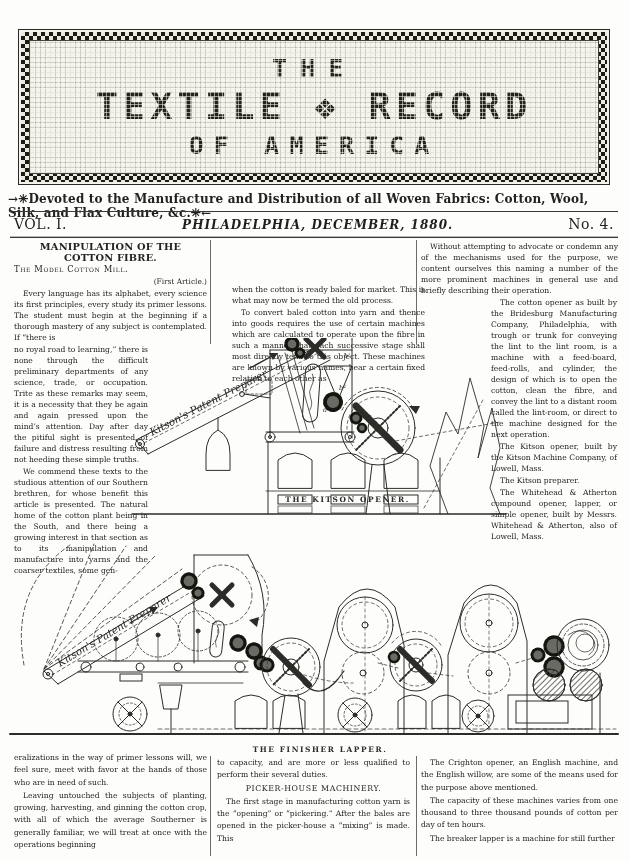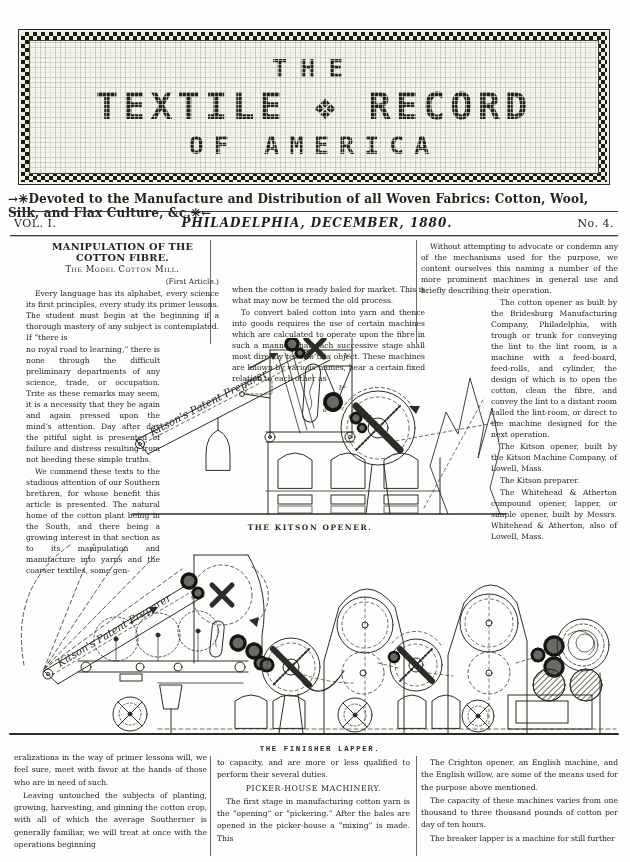--- a/index.html
+++ b/index.html
@@ -21,29 +21,29 @@
   .mast-line{font-family:"DejaVu Sans Mono", monospace;font-weight:800;color:#23231c;line-height:1;}
   .m1{font-size:25px;letter-spacing:13px;margin-bottom:7px;}
   .m2{font-size:37px;letter-spacing:5px;margin-bottom:8px;}
   .m3{font-size:25px;letter-spacing:10px;}
   
   .tagline{position:absolute;left:8px;top:192px;width:614px;text-align:left;
      font-weight:bold;font-size:12px;letter-spacing:.2px;color:#22221e;}
   .datebar{position:absolute;left:10px;top:211px;width:608px;box-sizing:border-box;
      border-top:1px solid #3a3a36;border-bottom:1px solid #3a3a36;
      display:flex;align-items:baseline;justify-content:space-between;padding:4px 4px 5px 4px;}
-  .datebar .vol,.datebar .num{font-size:11px;letter-spacing:.5px;}
+  .datebar .vol,.datebar .num{font-size:14px;letter-spacing:.5px;}
   .datebar .pd{font-size:12px;font-style:italic;letter-spacing:1px;font-weight:bold;}
   .rule2{position:absolute;left:10px;top:236px;width:608px;border-top:1px solid #b9b9b4;}
   
   .col{position:absolute;font-size:7.6px;line-height:11px;text-align:justify;color:#232320;}
   .col p{margin:0 0 1px 0;}
   .ind{text-indent:9px;}
   .art-title{font-size:9.8px;font-weight:bold;text-align:center;letter-spacing:.2px;margin:0 0 5px 0;}
-  .art-sub{font-size:8.4px;text-align:center;font-variant:small-caps;letter-spacing:.6px;margin:0 0 3px 0;}
+  .art-sub{font-size:8.4px;text-align:left;font-variant:small-caps;letter-spacing:.6px;margin:0 0 3px 0;}
   .art-note{font-size:7.4px;text-align:right;margin:0 0 4px 0;}
   .narrow1{width:134px;}
   .narrow3{margin-left:70px;width:126px;}
   .vrule{position:absolute;width:1px;background:#6b6b66;}
   .caption{position:absolute;text-align:center;font-size:7.4px;font-weight:bold;letter-spacing:1.6px;color:#2a2a26;}
   .subhead{font-size:7.8px;text-align:center;letter-spacing:.6px;margin:6px 0 5px 0;}
   figure{margin:0;padding:0;}
   svg text{font-family:"DejaVu Serif", serif;}
   .scriptlabel{font-style:italic;font-size:10.5px;fill:#2b2b28;}
   .figletter{font-size:6.5px;font-style:italic;fill:#2b2b28;}
@@ -71,21 +71,21 @@
     <span class="num">No. 4.</span>
   </div>
   <div class="rule2"></div>
 
   <div class="vrule" style="left:210px;top:240px;height:104px;"></div>
   <div class="vrule" style="left:416px;top:240px;height:104px;"></div>
 
   <div class="vrule" style="left:210px;top:756px;height:100px;"></div>
   <div class="vrule" style="left:416px;top:756px;height:100px;"></div>
 
-  <div class="col" style="left:26px;top:241px;width:193px;">
+  <div class="col" style="left:14px;top:241px;width:193px;">
     <p class="art-title">MANIPULATION OF THE COTTON FIBRE.</p>
     <p class="art-sub">The Model Cotton Mill.</p>
     <p class="art-note">(First Article.)</p>
     <p class="ind">Every language has its alphabet, every science its first principles, every study its primer lessons. The student must begin at the beginning if a thorough mastery of any subject is contemplated. If “there is</p>
     <div class="narrow1">
       <p>no royal road to learning,” there is none through the difficult preliminary departments of any science, trade, or occupation. Trite as these remarks may seem, it is a necessity that they be again and again pressed upon the mind’s attention. Day after day the pitiful sight is presented of failure and distress resulting from not heeding these simple truths.</p>
       <p class="ind">We commend these texts to the studious attention of our Southern brethren, for whose benefit this article is presented. The natural home of the cotton plant being in the South, and there being a growing interest in that section as to its manipulation and manufacture into yarns and the coarser textiles, some gen-</p>
     </div>
   </div>
 
@@ -197,21 +197,21 @@
           <path d="M296,170 L356,60" stroke-dasharray="3 3" stroke-width=".7"></path>
         </g>
       </g>
       <text class="scriptlabel" transform="translate(24,98) rotate(-27.5)">Kitson's Patent Preparer</text>
       <text class="figletter" x="216" y="20">b'</text>
       <text class="figletter" x="211" y="52">b²</text>
       <text class="figletter" x="195" y="74">d</text>
       <text class="figletter" x="239" y="82">S</text>
     </svg>
   </figure>
-  <div class="caption" style="left:210px;top:523px;width:200px;">THE KITSON OPENER.</div>
+  <div class="caption" style="left:210px;top:495px;width:200px;text-align:right;">THE KITSON OPENER.</div>
 
   <figure style="position:absolute;left:8px;top:543px;width:614px;height:200px;">
     <svg width="614" height="200" viewBox="0 0 614 200">
       <defs>
         <pattern id="hatch" width="4" height="4" patternTransform="rotate(45)" patternUnits="userSpaceOnUse">
           <line x1="0" y1="0" x2="0" y2="4" stroke="#4a4a44" stroke-width="1.6"></line>
         </pattern>
       </defs>
       <g stroke="#2c2c28" fill="none" stroke-width="1" stroke-linecap="round">
         <path d="M2,191 H610" stroke-width="2"></path>
@@ -376,21 +376,21 @@
           <circle cx="578" cy="142" r="16" fill="url(#hatch)"></circle>
             <circle cx="578" cy="142" r="16"></circle>
           <rect x="500" y="152" width="84" height="34"></rect>
             <rect x="508" y="158" width="52" height="22"></rect>
           <line x1="592" y1="130" x2="592" y2="190"></line>
         </g>
       </g>
       <text class="scriptlabel" transform="translate(52,124) rotate(-31)">Kitson's Patent Preparer</text>
     </svg>
   </figure>
-  <div class="caption" style="left:200px;top:745px;width:240px;font-family:Liberation Mono, monospace;">THE FINISHER LAPPER.</div>
+  <div class="caption" style="left:200px;top:745px;width:240px;">THE FINISHER LAPPER.</div>
 
   <div class="col" style="left:14px;top:752px;width:193px;line-height:12.3px;">
     <p>eralizations in the way of primer lessons will, we feel sure, meet with favor at the hands of those who are in need of such.</p>
     <p class="ind">Leaving untouched the subjects of planting, growing, harvesting, and ginning the cotton crop, with all of which the average Southerner is generally familiar, we will treat at once with the operations beginning</p>
   </div>
   <div class="col" style="left:421px;top:757px;width:197px;line-height:12.3px;">
     <p class="ind">The Crighton opener, an English machine, and the English willow, are some of the means used for the purpose above mentioned.</p>
     <p class="ind">The capacity of these machines varies from one thousand to three thousand pounds of cotton per day of ten hours.</p>
     <p class="ind">The breaker lapper is a machine for still further</p>
   </div>

